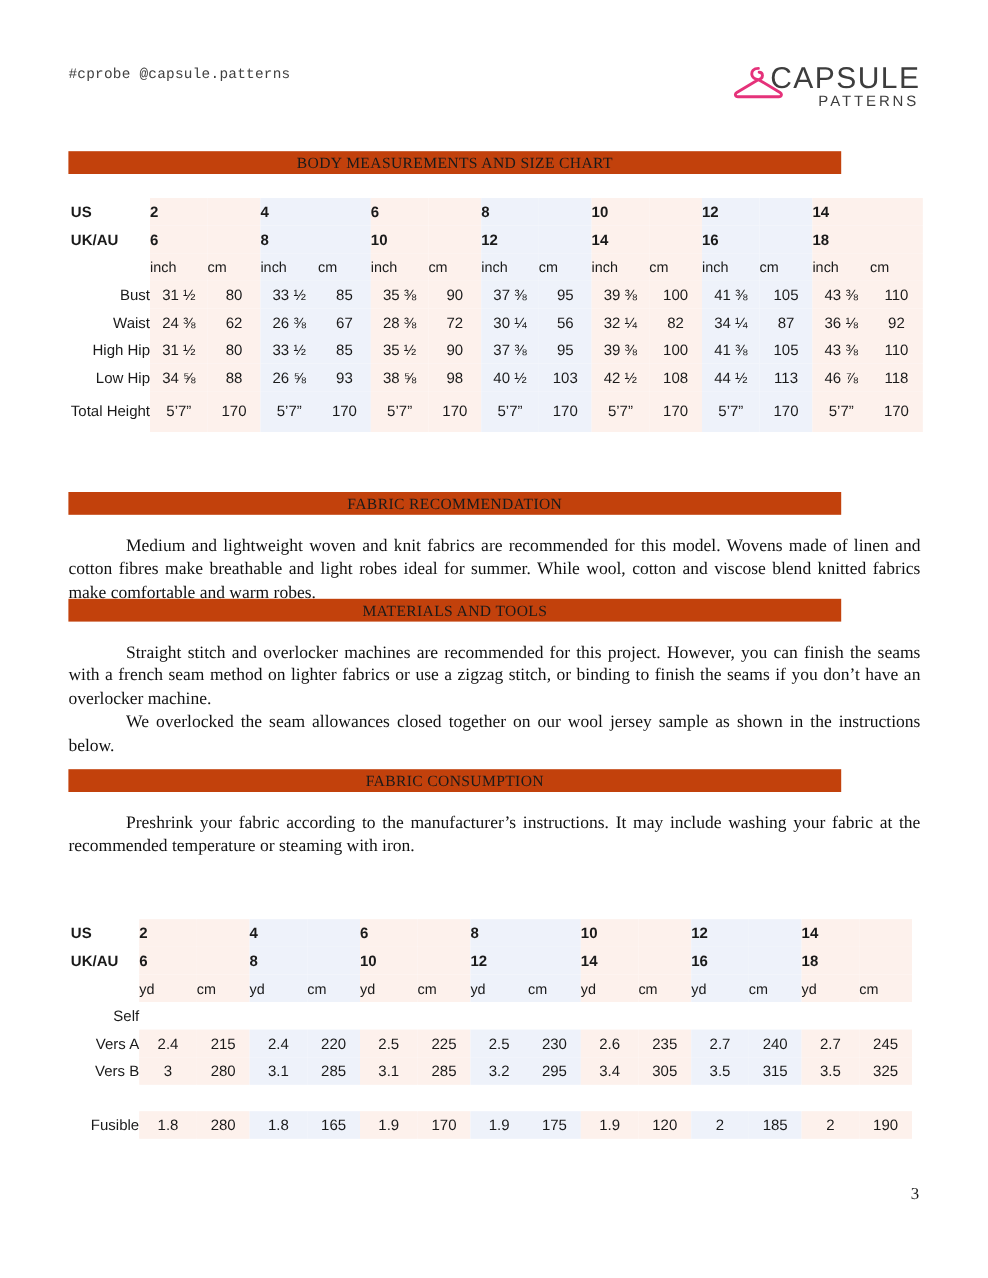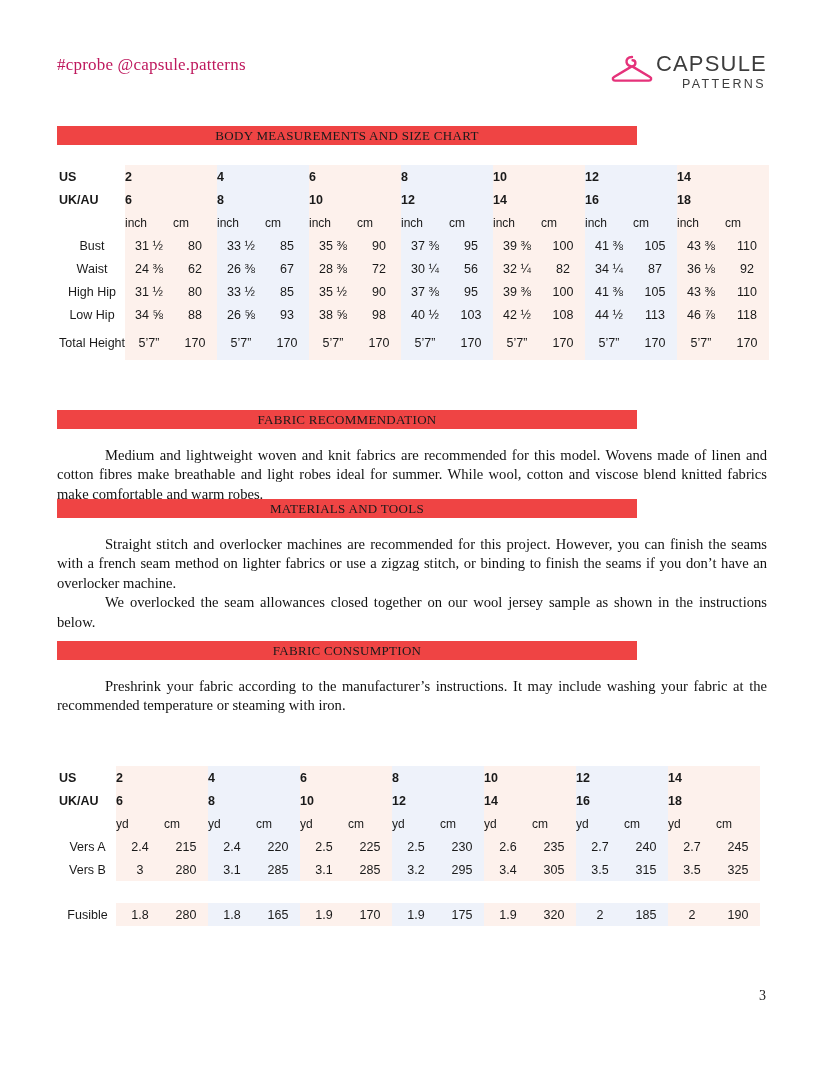--- a/index.html
+++ b/index.html
@@ -27,38 +27,38 @@
     position: absolute;
     left: 57px;
     top: 52px;
     width: 710px;
     height: 50px;
   }
   .handle {
     position: absolute;
     left: 0;
     top: 3px;
-    font-family: Liberation Serif, serif;
-    font-size: 17px;
+    font-family: Liberation Mono, monospace;
+    font-size: 12px;
     letter-spacing: 0.2px;
-    color: #be185d;
+    color: #404040;
   }
   .logo {
     position: absolute;
     right: 0;
     top: -6px;
     width: 160px;
     height: 52px;
   }
   .logo-word {
     position: absolute;
     right: 0;
     top: 7px;
     font-family: "Liberation Sans", sans-serif;
-    font-size: 22px;
+    font-size: 25px;
     letter-spacing: 1.2px;
     color: #3d3d3d;
     line-height: 1;
   }
   .logo-sub {
     position: absolute;
     right: 1px;
     top: 32px;
     font-family: "Liberation Sans", sans-serif;
     font-size: 12.5px;
@@ -69,23 +69,23 @@
   .logo-hanger {
     position: absolute;
     left: 4px;
     top: 6px;
   }
 
   
   .section-bar {
     position: absolute;
     left: 57px;
-    width: 580px;
+    width: 644px;
     height: 19px;
-    background: #ef4444;
+    background: #c2410c;
     text-align: center;
   }
   .section-bar span {
     display: block;
     font-family: "Liberation Serif", serif;
     font-size: 13px;
     letter-spacing: 0.3px;
     line-height: 19px;
     color: #1a1a1a;
   }
@@ -98,21 +98,21 @@
     font-size: 12.5px;
     color: #1a1a1a;
   }
   table.sizetbl td {
     padding: 0;
     vertical-align: middle;
   }
   .rowlabel {
     font-family: "Liberation Sans", sans-serif;
     font-size: 12.5px;
-    text-align: center;
+    text-align: right;
     padding-left: 2px !important;
     white-space: nowrap;
   }
   .hdr-us, .hdr-uk {
     font-weight: bold;
     text-align: left;
   }
   .unit {
     text-align: left;
     font-size: 12px;
@@ -405,20 +405,37 @@
         <td class="c-in unit tint-b">yd</td>
         <td class="c-cm unit tint-b">cm</td>
         <td class="c-in unit tint-a">yd</td>
         <td class="c-cm unit tint-a">cm</td>
         <td class="c-in unit tint-b">yd</td>
         <td class="c-cm unit tint-b">cm</td>
         <td class="c-in unit tint-a">yd</td>
         <td class="c-cm unit tint-a">cm</td>
       </tr>
       <tr>
+        <td class="rowlabel">Self</td>
+        <td class="c-in tint-none"></td>
+        <td class="c-cm tint-none"></td>
+        <td class="c-in tint-none"></td>
+        <td class="c-cm tint-none"></td>
+        <td class="c-in tint-none"></td>
+        <td class="c-cm tint-none"></td>
+        <td class="c-in tint-none"></td>
+        <td class="c-cm tint-none"></td>
+        <td class="c-in tint-none"></td>
+        <td class="c-cm tint-none"></td>
+        <td class="c-in tint-none"></td>
+        <td class="c-cm tint-none"></td>
+        <td class="c-in tint-none"></td>
+        <td class="c-cm tint-none"></td>
+      </tr>
+      <tr>
         <td class="rowlabel">Vers A</td>
         <td class="c-in val tint-a">2.4</td>
         <td class="c-cm val tint-a">215</td>
         <td class="c-in val tint-b">2.4</td>
         <td class="c-cm val tint-b">220</td>
         <td class="c-in val tint-a">2.5</td>
         <td class="c-cm val tint-a">225</td>
         <td class="c-in val tint-b">2.5</td>
         <td class="c-cm val tint-b">230</td>
         <td class="c-in val tint-a">2.6</td>
@@ -466,21 +483,21 @@
         <td class="rowlabel">Fusible</td>
         <td class="c-in val tint-a">1.8</td>
         <td class="c-cm val tint-a">280</td>
         <td class="c-in val tint-b">1.8</td>
         <td class="c-cm val tint-b">165</td>
         <td class="c-in val tint-a">1.9</td>
         <td class="c-cm val tint-a">170</td>
         <td class="c-in val tint-b">1.9</td>
         <td class="c-cm val tint-b">175</td>
         <td class="c-in val tint-a">1.9</td>
-        <td class="c-cm val tint-a">320</td>
+        <td class="c-cm val tint-a">120</td>
         <td class="c-in val tint-b">2</td>
         <td class="c-cm val tint-b">185</td>
         <td class="c-in val tint-a">2</td>
         <td class="c-cm val tint-a">190</td>
       </tr>
     </tbody>
   </table>
 
   <div class="page-number">3</div>
 

